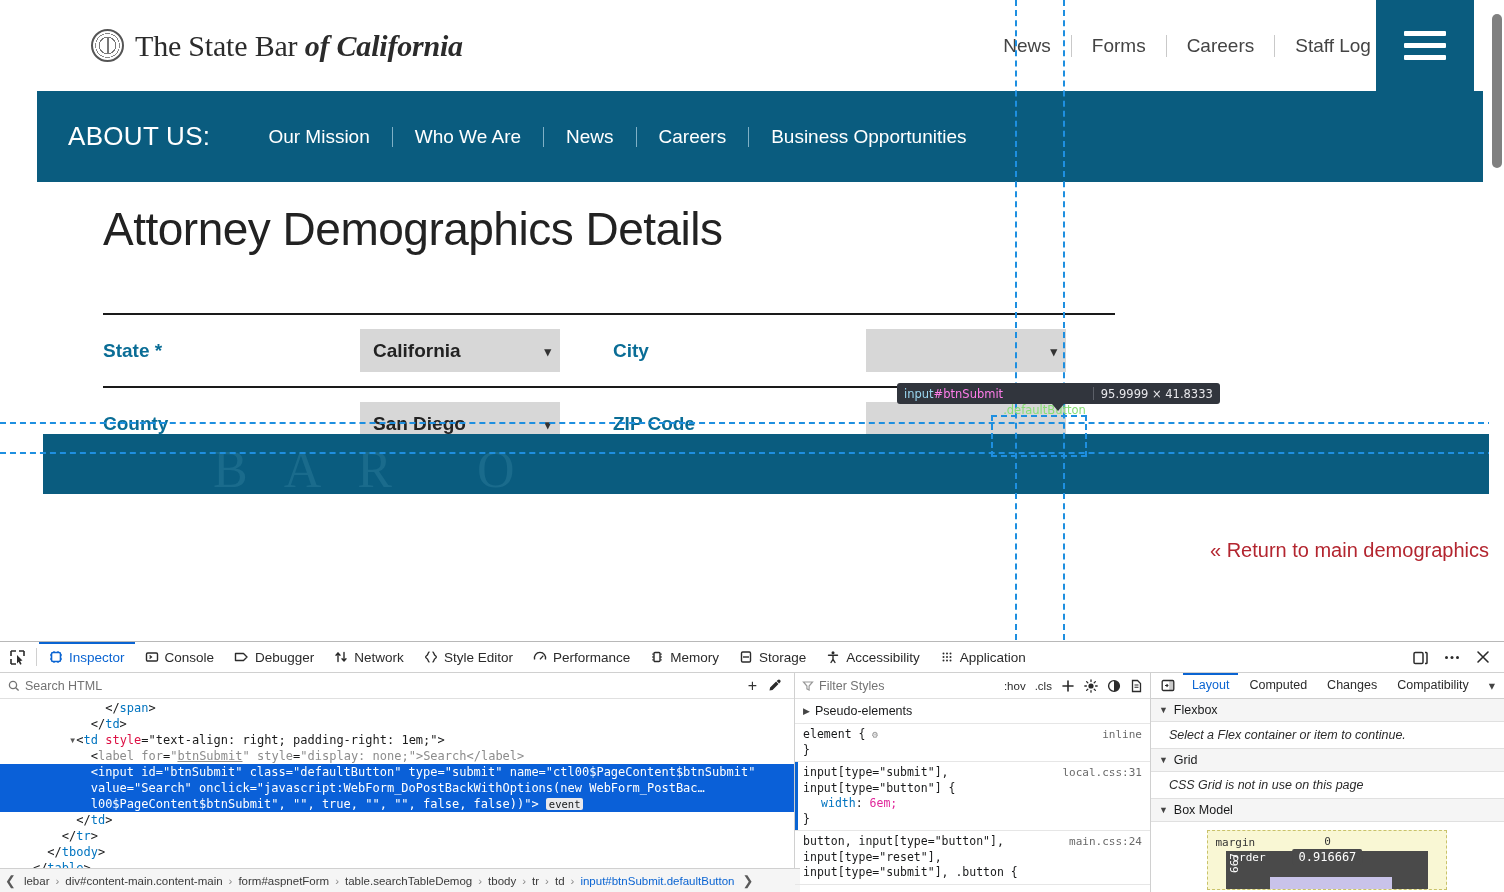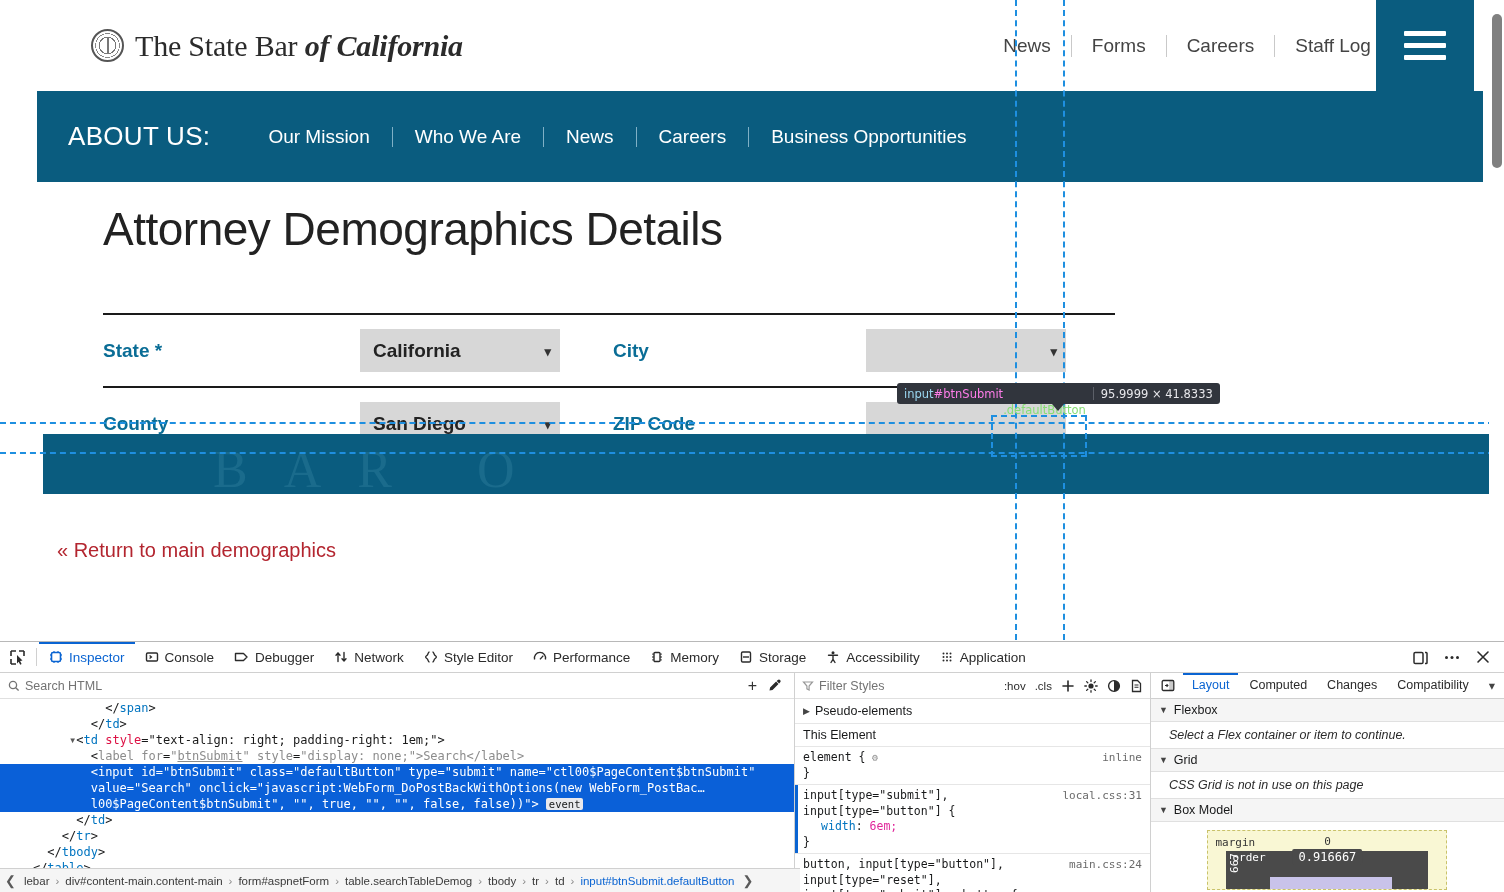--- a/index.html
+++ b/index.html
@@ -127,21 +127,21 @@
   .search-cell { text-align: right; padding-right: 16px !important; position: relative; }
   .btn-search {
     display: inline-block; width: 96px; height: 42px;
     background: #8a3f82; border: 1px solid #7a4a42;
     color: #cfd3e0; font-size: 18px; font-weight: bold;
     line-height: 40px; text-align: center; cursor: pointer;
   }
 
   .return-link {
     display: block; margin: 78px 0 0 57px; font-size: 20px;
-    color: #b3252f; text-decoration: none;
+    color: #b3252f; text-decoration: none; text-align: right;
   }
 
   .site-footer {
     position: absolute; left: 43px; top: 434px; width: 1446px; height: 60px;
     background: #0a5c7f; overflow: hidden;
   }
   .footer-watermark {
     position: absolute; left: 170px; top: 6px;
     font-family: "Liberation Serif", serif; font-size: 52px;
     color: #1a6b8c; letter-spacing: 36px; white-space: nowrap;
@@ -671,21 +671,20 @@
               <path d="M4.5 6h4M4.5 8.2h4" stroke="#2b2b2b" stroke-width="1.1"></path>
             </svg>
           </span>
       </div>
 
       <div class="rules">
         <div class="pseudo-row">
           <span class="caret">▶</span>
           <span>Pseudo-elements</span>
         </div>
-        <div class="rule-head">This Element</div>
 
         <div class="rule">
           <span class="src">inline</span>
           <div><span>element {</span> <span class="gear">⚙</span></div>
           <div>}</div>
         </div>
 
         <div class="rule">
           <div class="blue-mark"></div>
           <span class="src">local.css:31</span>

